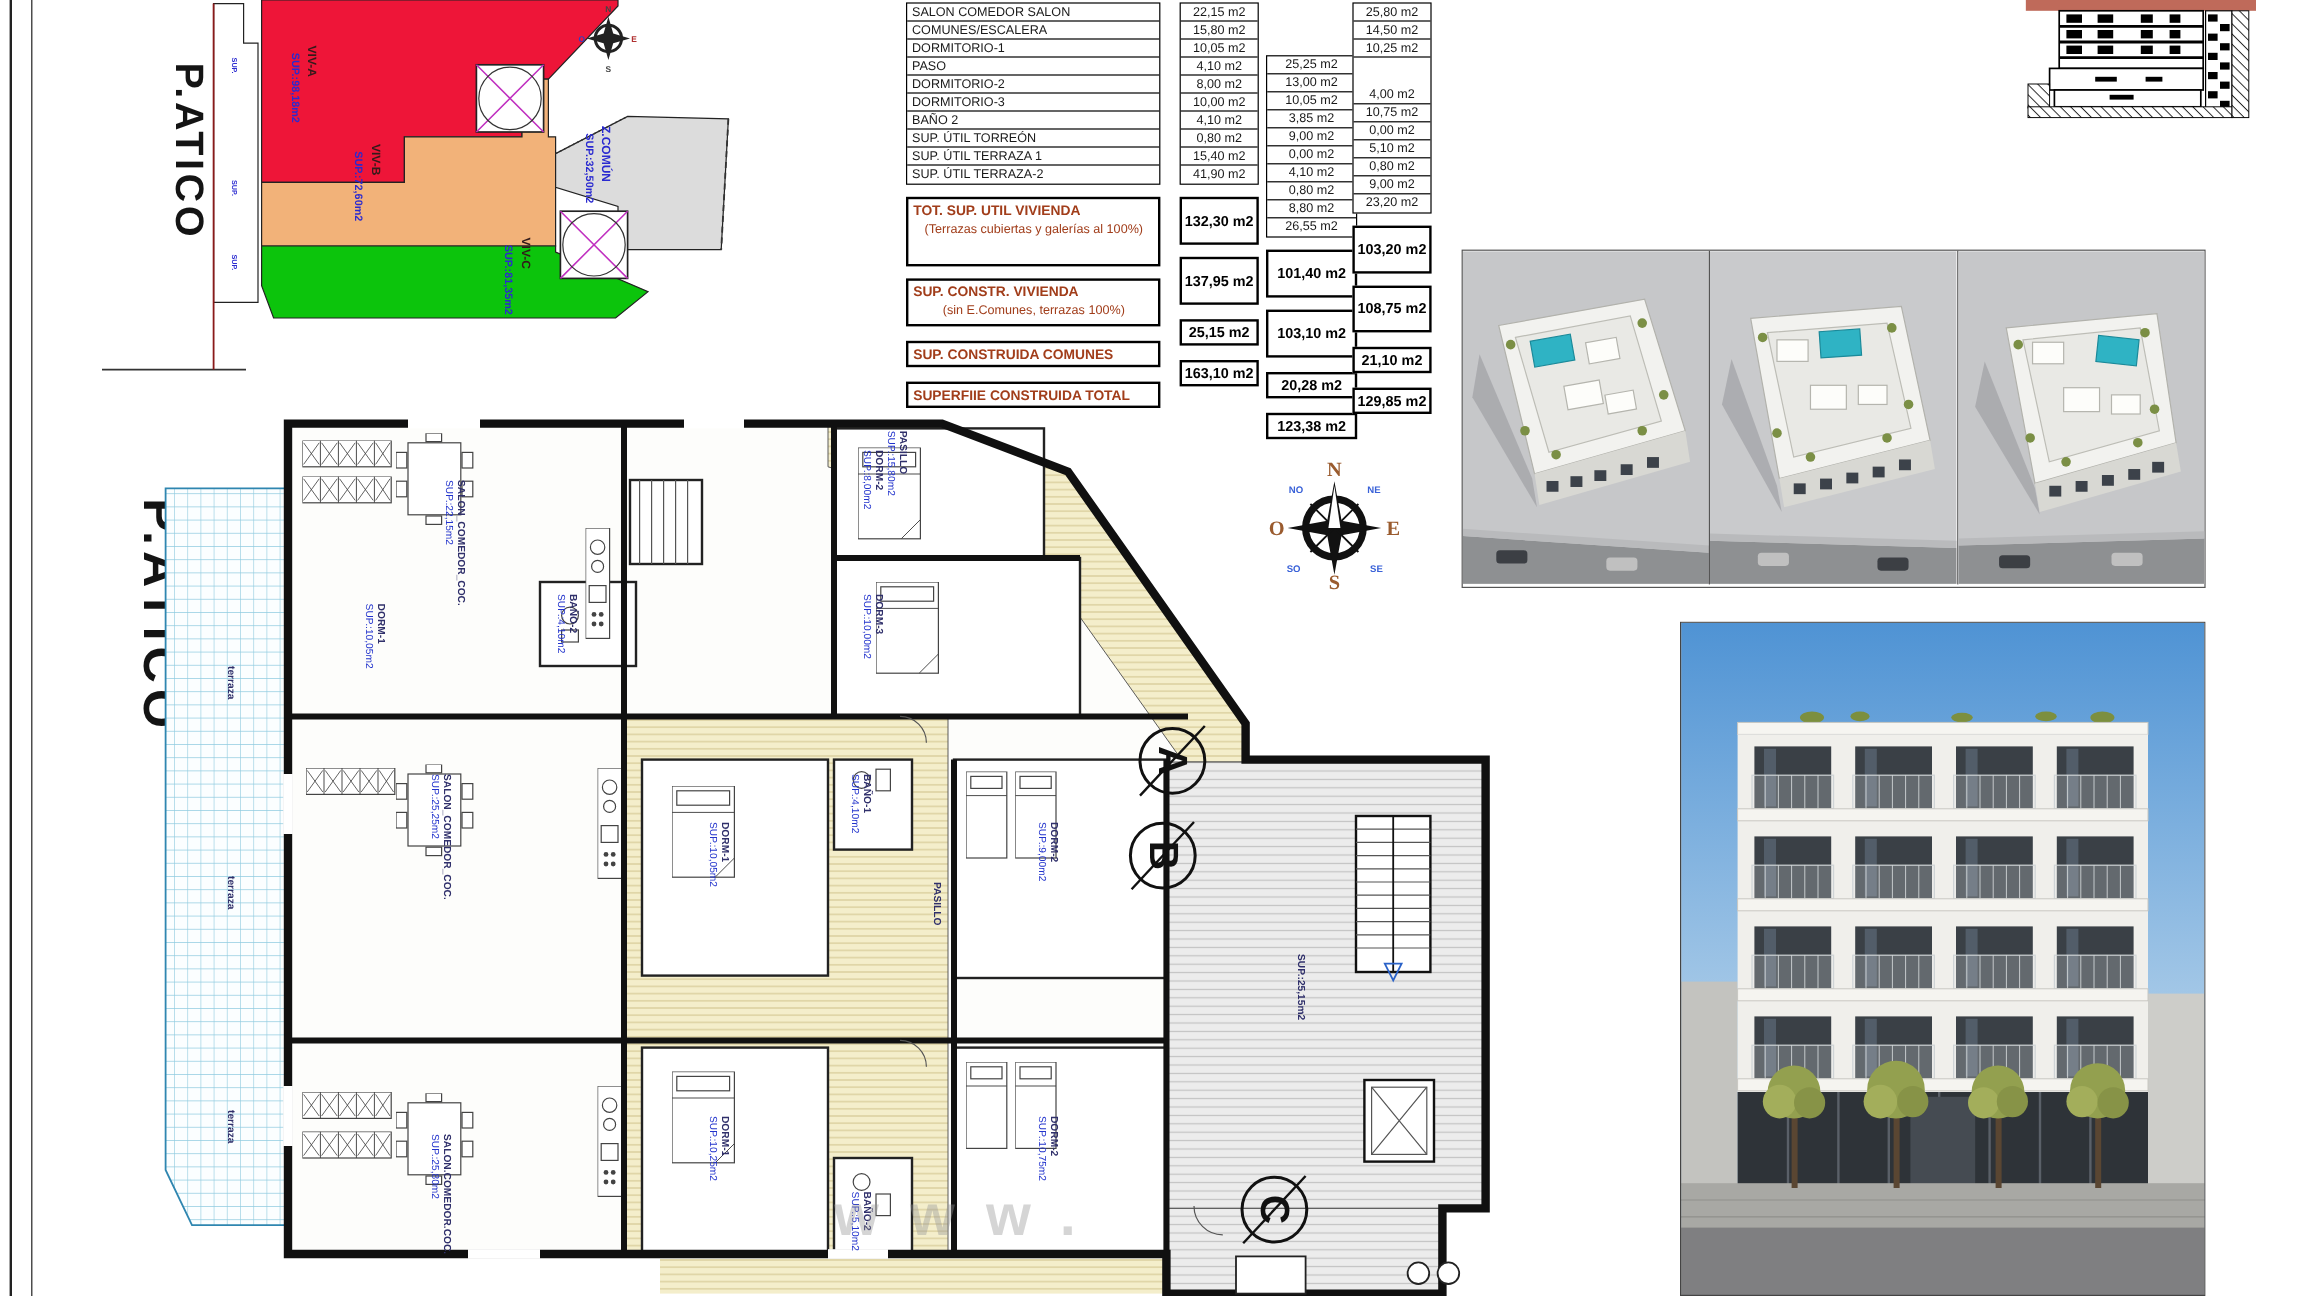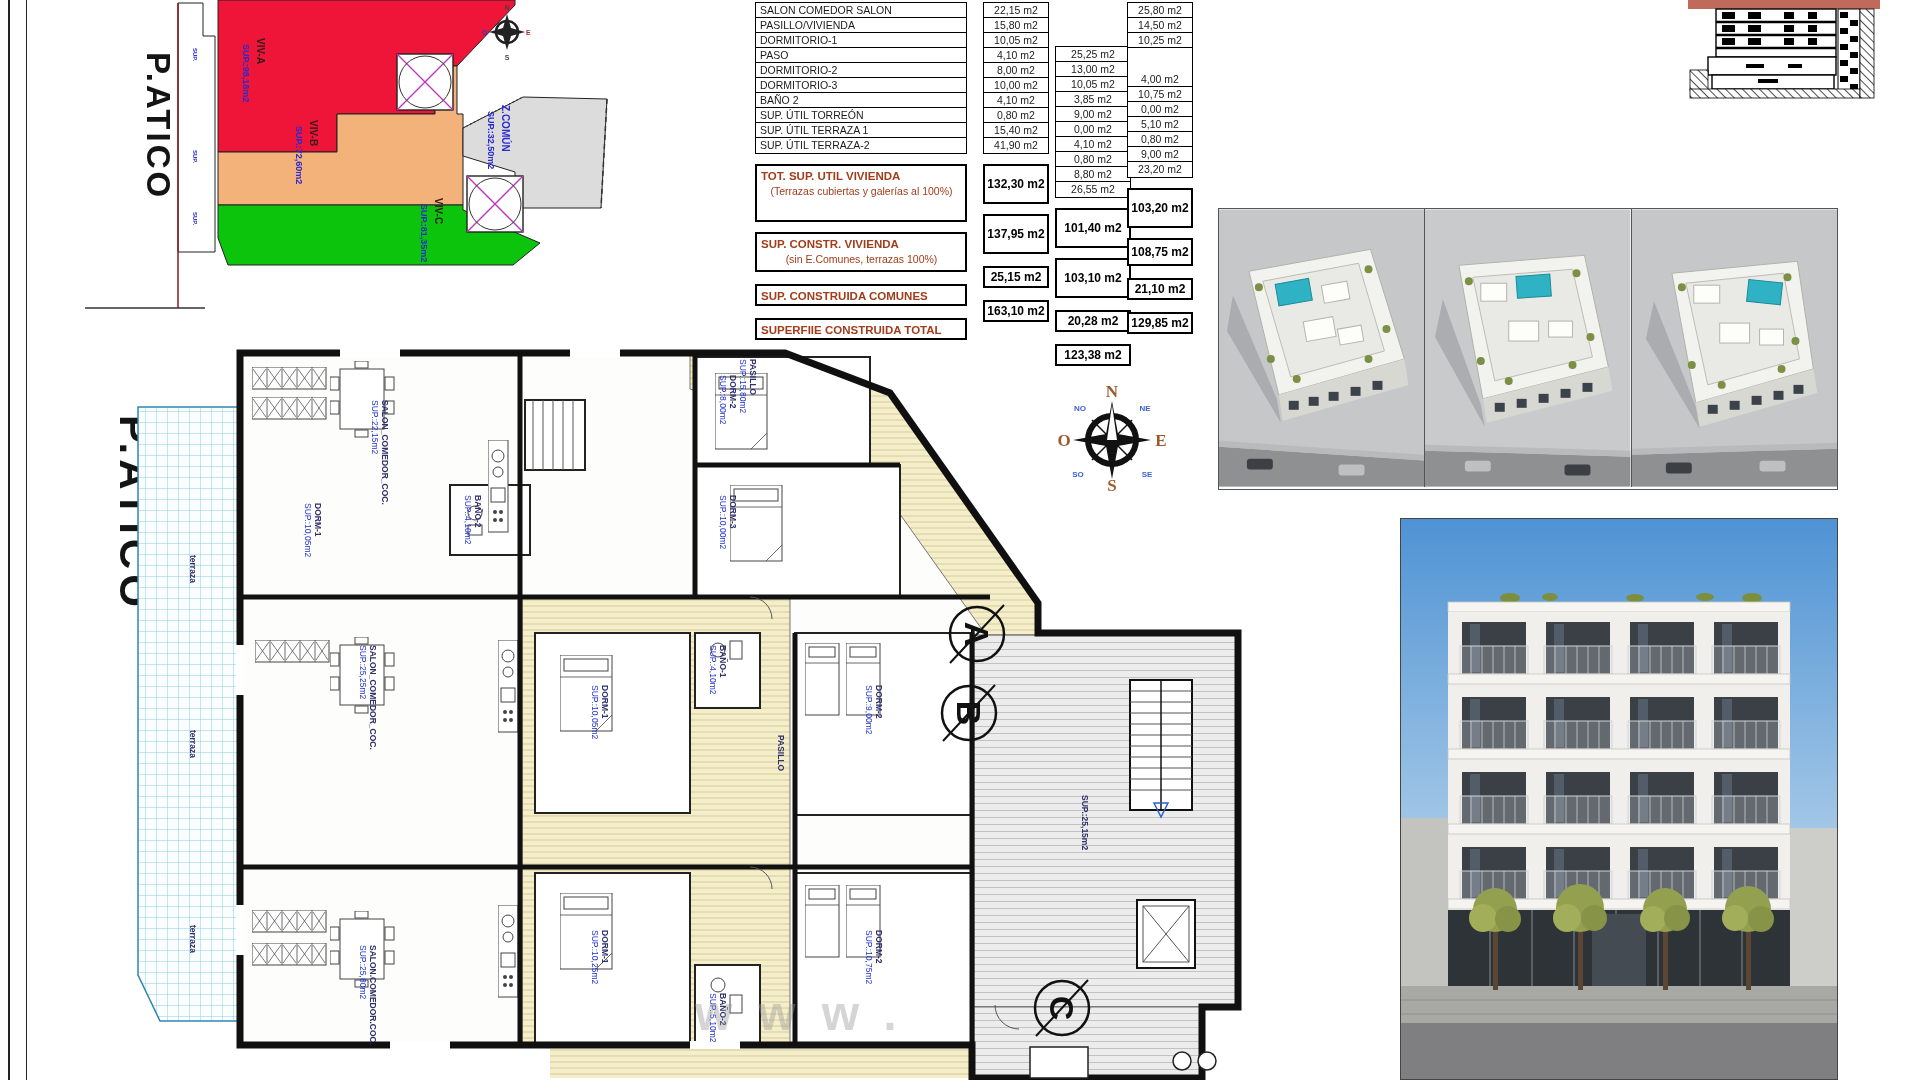--- a/index.html
+++ b/index.html
@@ -99,21 +99,21 @@
       <text class="cmp-mini" x="441" y="35" fill="#b03030" style="fill:#b03030">E</text>
       <text class="cmp-mini" x="422" y="60" text-anchor="middle">S</text>
       <text class="cmp-mini" x="397" y="35" style="fill:#3040c0">O</text>
     </g>
   </svg>
 
   <div id="area-table">
       <div class="tcol" style="left: 0px; width: 212px;">
         <div class="tsec">
           <div class="tc tl" style="height: 15px;">SALON COMEDOR SALON</div>
-          <div class="tc tl" style="height: 15px;">PASILLO/VIVIENDA</div>
+          <div class="tc tl" style="height: 15px;">COMUNES/ESCALERA</div>
           <div class="tc tl" style="height: 15px;">DORMITORIO-1</div>
           <div class="tc tl" style="height: 15px;">PASO</div>
           <div class="tc tl" style="height: 15px;">DORMITORIO-2</div>
           <div class="tc tl" style="height: 15px;">DORMITORIO-3</div>
           <div class="tc tl" style="height: 15px;">BAÑO 2</div>
           <div class="tc tl" style="height: 15px;">SUP. ÚTIL TORREÓN</div>
           <div class="tc tl" style="height: 15px;">SUP. ÚTIL TERRAZA 1</div>
           <div class="tc tl" style="height: 15px;">SUP. ÚTIL TERRAZA-2</div>
         </div>
         <div style="height: 10px;"></div>
@@ -215,21 +215,21 @@
           <div class="tc tv" style="height: 15px;">0,80 m2</div>
           <div class="tc tv" style="height: 15px;">9,00 m2</div>
           <div class="tc tv" style="height: 15px;">23,20 m2</div>
         </div>
         <div style="height: 10px;"></div>
         <div class="tsec thick">
           <div class="tc ttv" style="height: 36px;">103,20 m2</div>
         </div>
         <div style="height: 10px;"></div>
         <div class="tsec thick">
-          <div class="tc ttv" style="height: 24px;">108,75 m2</div>
+          <div class="tc ttv" style="height: 35px;">108,75 m2</div>
         </div>
         <div style="height: 12px;"></div>
         <div class="tsec thick">
           <div class="tc ttv" style="height: 18px;">21,10 m2</div>
         </div>
         <div style="height: 12px;"></div>
         <div class="tsec thick">
           <div class="tc ttv" style="height: 18px;">129,85 m2</div>
         </div>
       </div>

